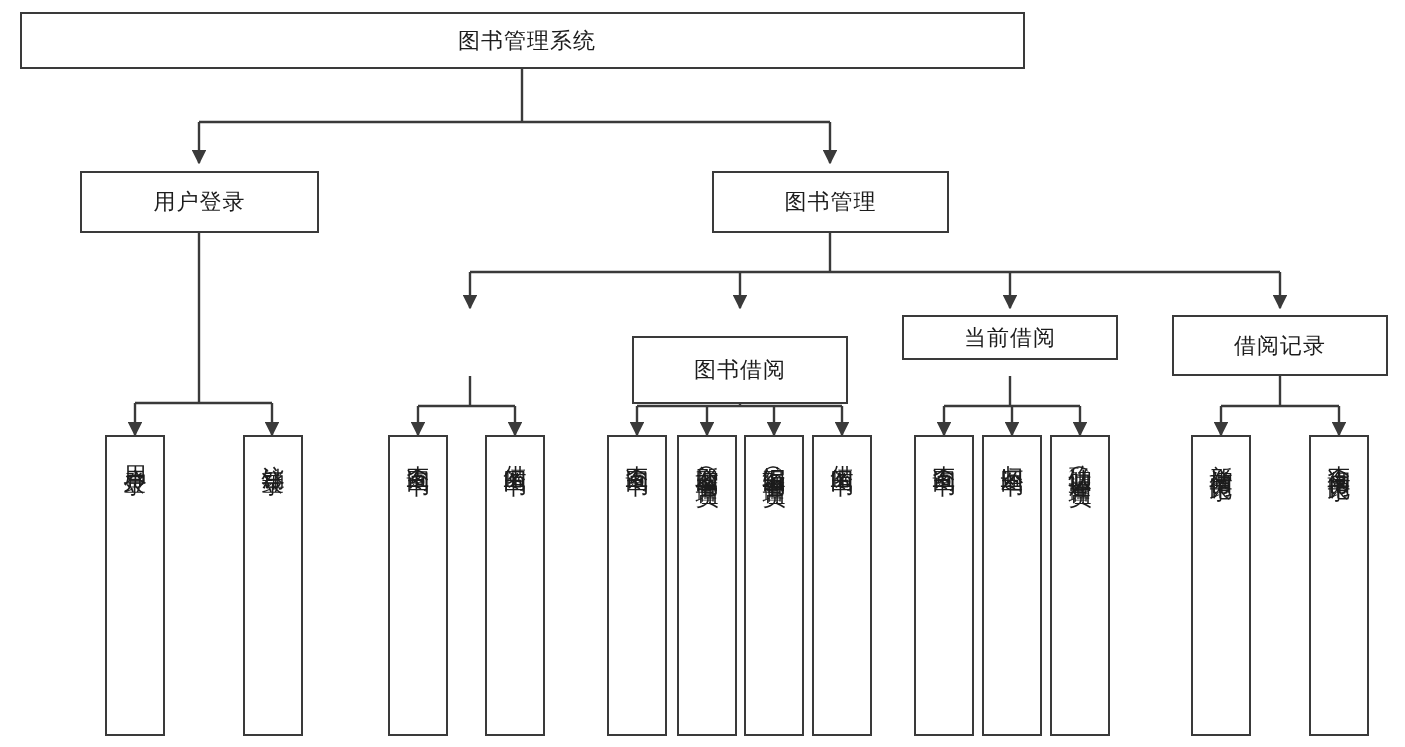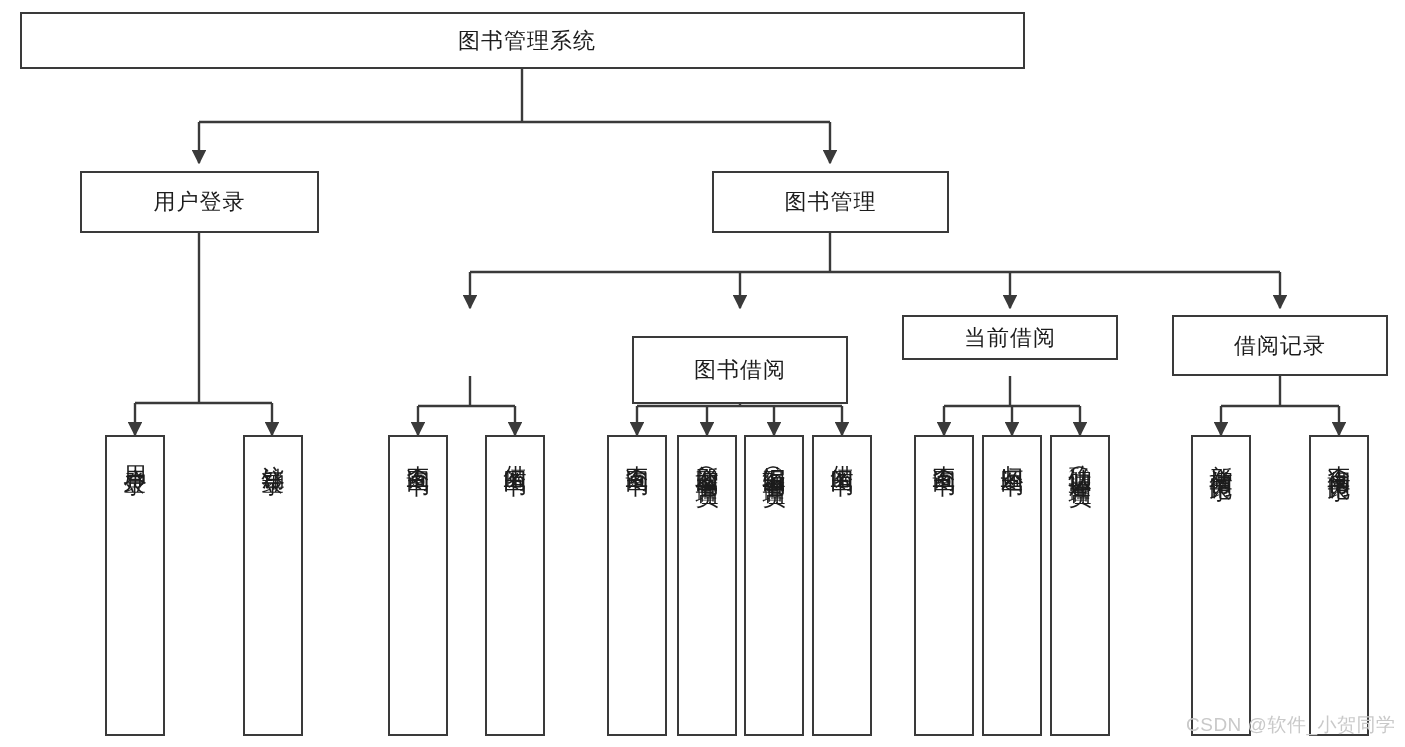--- a/index.html
+++ b/index.html
@@ -188,15 +188,14 @@
     <span class="node-label">确认归还（管理员）</span>
   </div>
 
   <div class="node v" style="left:1191px; top:435px; width:60px; height:301px;">
     <span class="node-label">新增借阅记录</span>
   </div>
   <div class="node v" style="left:1309px; top:435px; width:60px; height:301px;">
     <span class="node-label">查询借阅记录</span>
   </div>
 
-  <div class="watermark">CSDN @软件_小贺同学</div>
 
 </div>
 
 </body></html>

